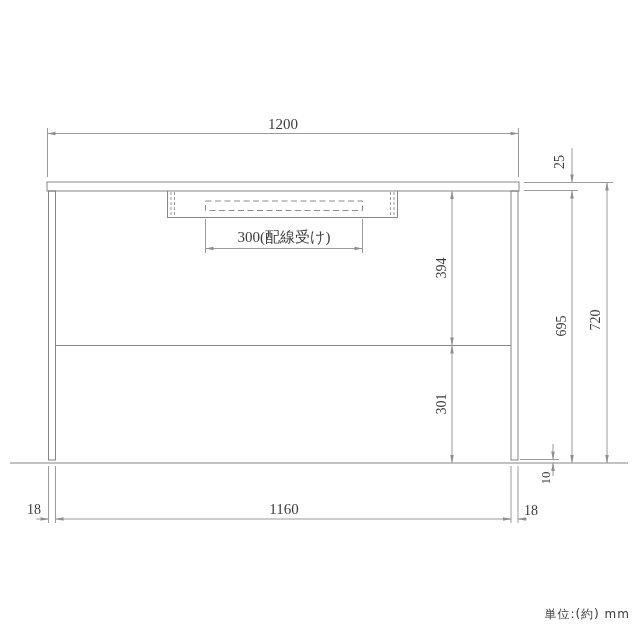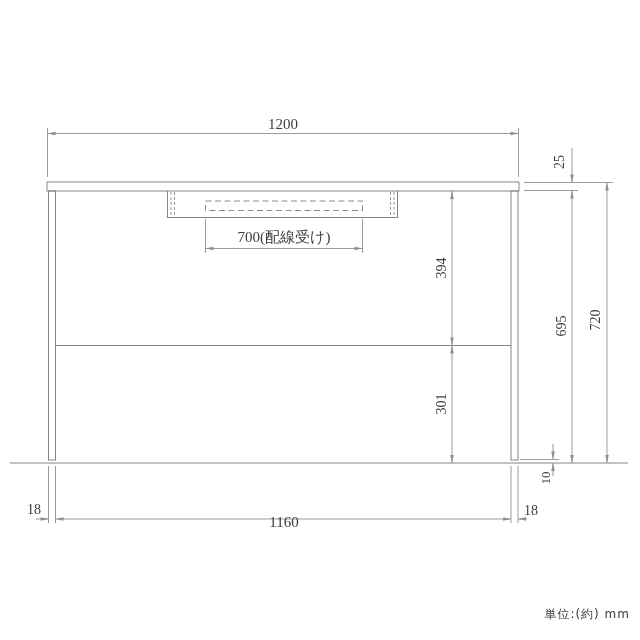--- a/index.html
+++ b/index.html
@@ -136,35 +136,35 @@
       <line class="dim" x1="55.5" y1="519" x2="511" y2="519"></line>
       <polygon class="arr" points="55.5,519 63.5,517.2 63.5,520.8"></polygon>
       <polygon class="arr" points="511,519 503,517.2 503,520.8"></polygon>
       <line class="dim" x1="518" y1="519" x2="527" y2="519"></line>
       <polygon class="arr" points="518,519 526,517.2 526,520.8"></polygon>
     </g>
   </svg>
 
   <div class="lbl fs15" style="left:283px;top:124px;">1200</div>
 
-  <div class="lbl fs15" style="left:284px;top:237px;">700(配線受け)</div>
+  <div class="lbl fs15" style="left:284px;top:237px;">300(配線受け)</div>
 
   <div class="lbl v fs14" style="left:560px;top:162px;">25</div>
 
   <div class="lbl v fs14" style="left:442px;top:268px;">394</div>
 
   <div class="lbl v fs14" style="left:562px;top:326px;">695</div>
 
   <div class="lbl v fs14" style="left:596px;top:320px;">720</div>
 
   <div class="lbl v fs14" style="left:442px;top:404px;">301</div>
 
   <div class="lbl v fs13" style="left:545px;top:478px;">10</div>
 
   <div class="lbl fs14" style="left:34px;top:510px;">18</div>
 
-  <div class="lbl fs15" style="left:284px;top:522px;">1160</div>
+  <div class="lbl fs15" style="left:284px;top:509px;">1160</div>
 
   <div class="lbl fs14" style="left:531px;top:511px;">18</div>
 
   <div class="unit-note">単位:(約) mm</div>
 
 </div>
 
 </body></html>

